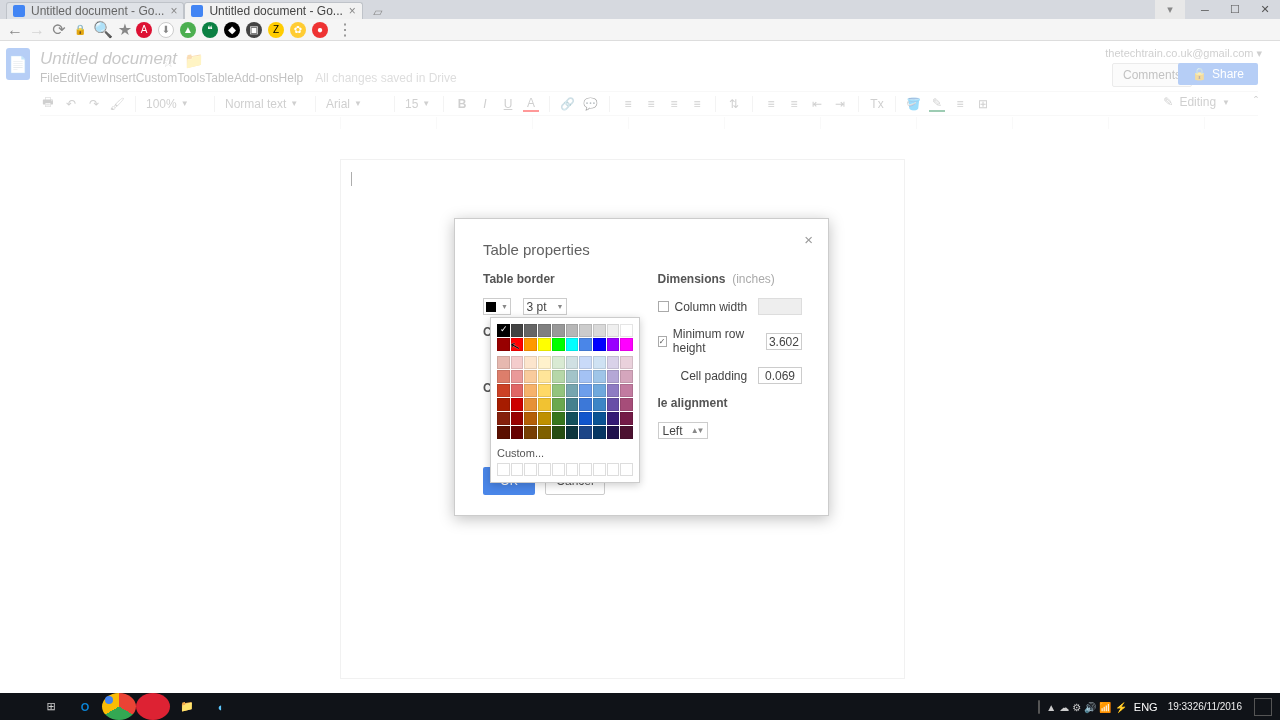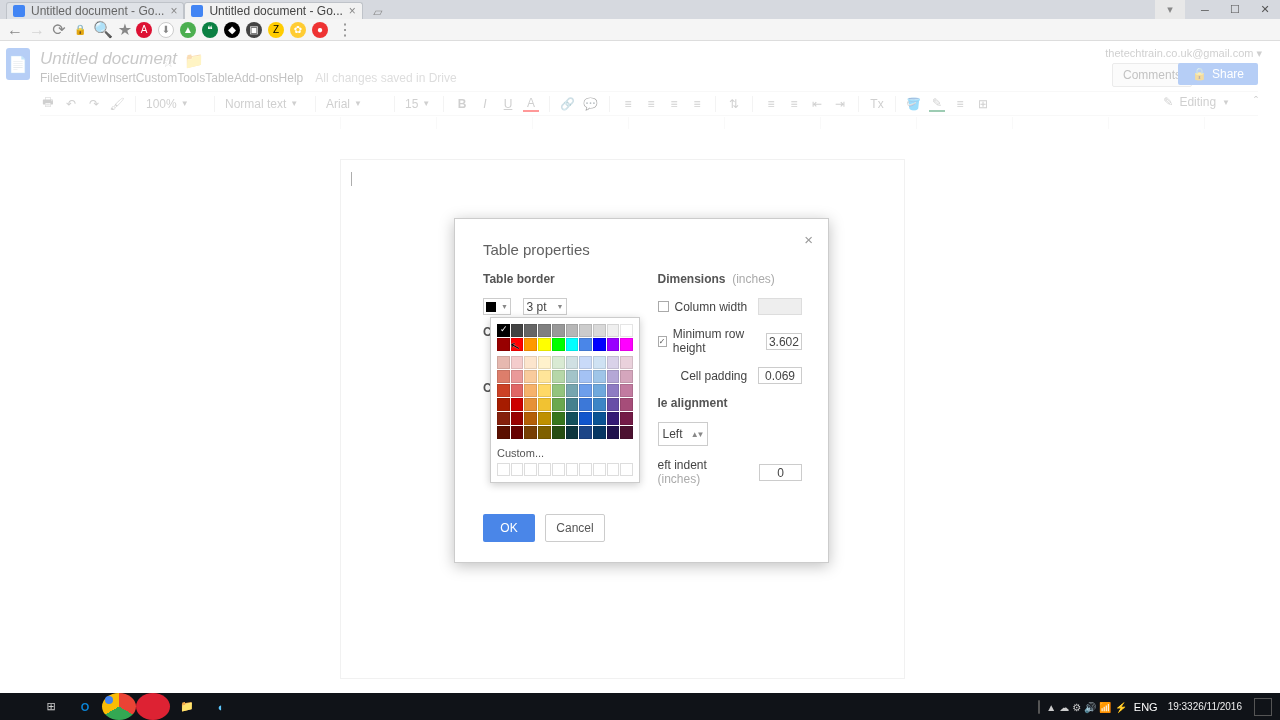--- a/index.html
+++ b/index.html
@@ -56,21 +56,21 @@
 .colorsel{display:flex;align-items:center;gap:2px;margin-bottom:10px}
 .swatchbtn{width:28px;height:17px;border:1px solid #ccc;display:flex;align-items:center;padding:0 2px;gap:4px}
 .swatchbtn .sw{width:10px;height:10px;background:#000}
 .swatchbtn .cd{font-size:7px;color:#888;margin-left:auto}
 .widthsel{width:44px;height:17px;border:1px solid #ccc;display:flex;align-items:center;justify-content:center;gap:10px;margin-left:10px}
 .widthsel .cd{font-size:7px;color:#888}
 .dimrow{display:flex;align-items:center;margin-bottom:12px;gap:6px}
 .chk{width:11px;height:11px;border:1px solid #aaa;display:flex;align-items:center;justify-content:center;font-size:8px;color:#555}
 .nbox{width:44px;height:17px;border:1px solid #ccc;text-align:center;line-height:17px;margin-left:auto}
 .nbox.ghost{background:#eee;border-color:#ddd}
-.alignsel{width:50px;height:24px;border:1px solid #ccc;display:flex;align-items:center;justify-content:space-between;padding:0 4px}
+.alignsel{width:50px;height:17px;border:1px solid #ccc;display:flex;align-items:center;justify-content:space-between;padding:0 4px}
 .alignsel .cd2{font-size:8px;color:#888;letter-spacing:-2px}
 #okbtn{height:28px;width:52px;background:#4a86e8;color:#fff;border:none;border-radius:2px;font-size:12px}
 #cancelbtn{height:28px;width:60px;background:#fff;border:1px solid #ccc;border-radius:2px;font-size:12px;color:#555}
 .btnrow{padding:0 0 20px 28px;display:flex;gap:10px}
 
 #palette{position:absolute;top:317px;left:490px;width:150px;background:#fff;border:1px solid #ccc;box-shadow:0 2px 8px rgba(0,0,0,0.2);z-index:20;padding:6px}
 .palrow{display:flex;gap:1px;margin-bottom:1px}
 .palcell{width:13px;height:13px;border:1px solid rgba(0,0,0,0.1)}
 .palcell.sel{outline:1px solid #000;outline-offset:-1px;position:relative}
 .palcell.sel:after{content:"✓";position:absolute;top:-1px;left:2px;font-size:9px;color:#fff}
@@ -269,27 +269,20 @@
         <span>Cell padding</span>
         <span class="nbox">0.069</span>
       </div>
       <div class="sect-h">le alignment</div>
       <div class="dimrow">
         <div class="alignsel">
           <span>Left</span>
           <span class="cd2">▲▼</span>
         </div>
       </div>
-      <div class="dimrow">
-        <span>
-          <span>eft indent</span>&nbsp;
-          <span class="hint">(inches)</span>
-        </span>
-        <span class="nbox">0</span>
-      </div>
     </div>
   </div>
   <div class="btnrow">
     <button id="okbtn">OK</button>
     <button id="cancelbtn">Cancel</button>
   </div>
 </div>
 
 <div id="palette">
   <div id="palette-rows">

